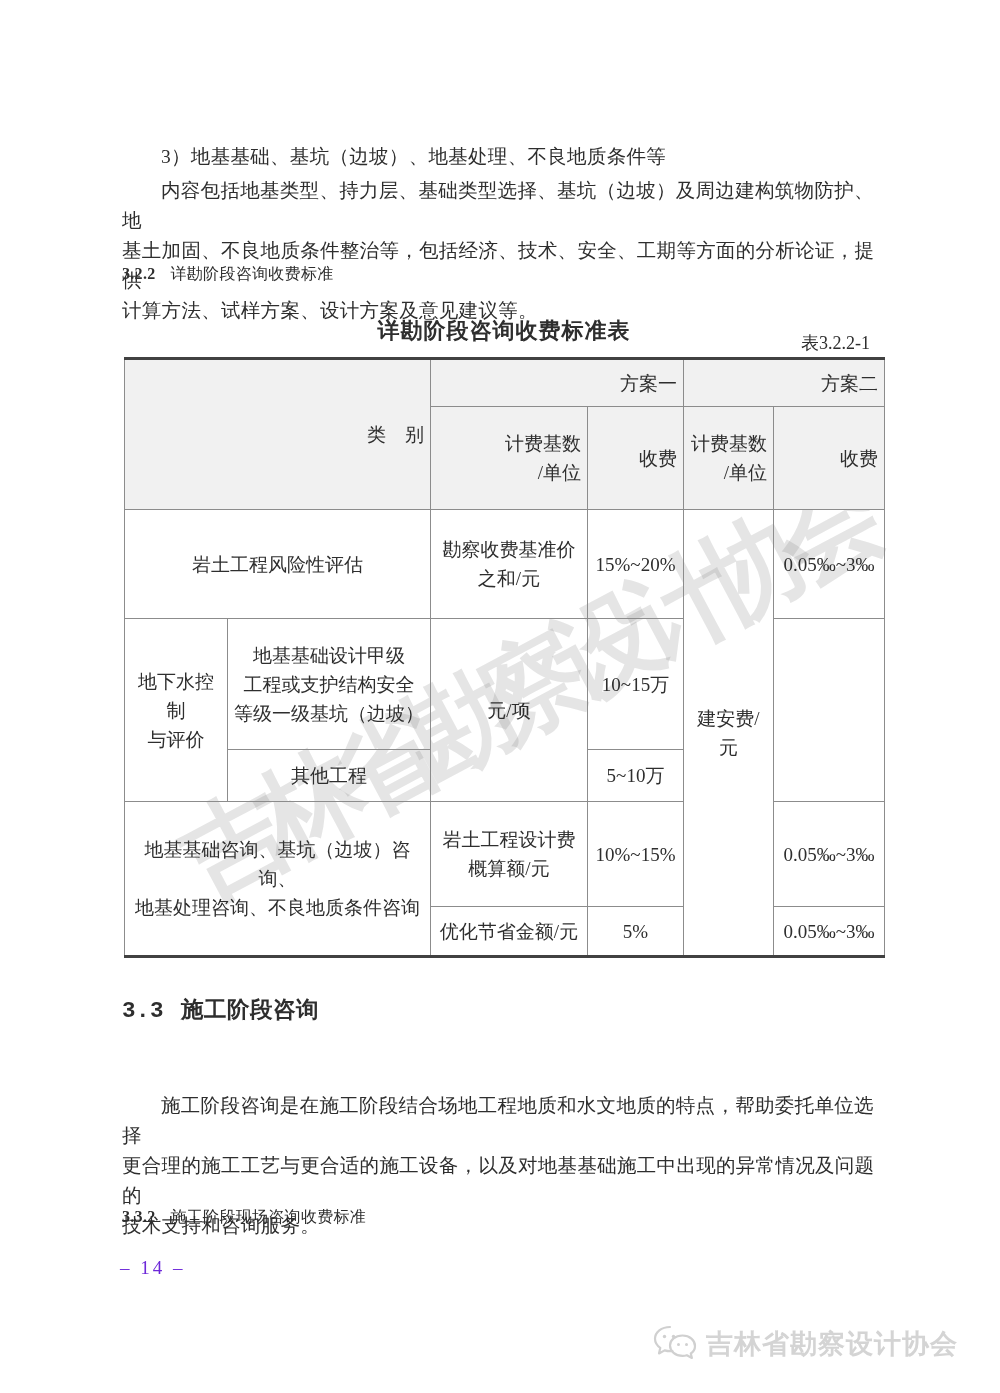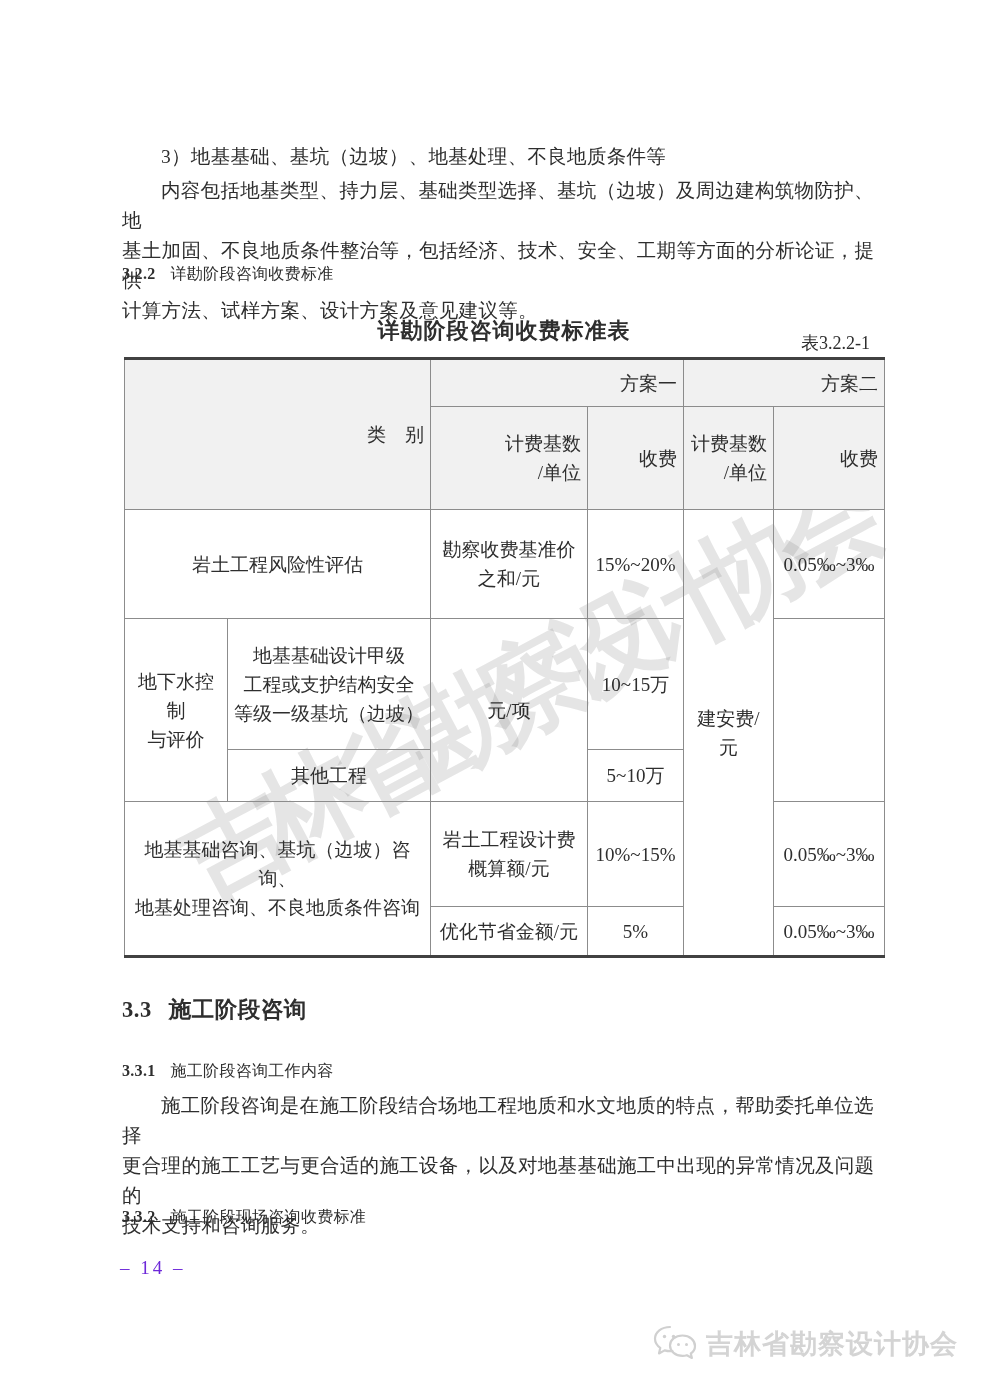--- a/index.html
+++ b/index.html
@@ -17,21 +17,21 @@
     white-space:pre-line;}
   
   .subheading{position:absolute;left:122px;font-size:16px;letter-spacing:.3px;}
   .subheading .num{font-weight:bold;margin-right:15px;}
   .h322{top:264px;}
   .h331{top:1061px;}
   .h332{top:1207px;}
   
   .section-heading{position:absolute;left:122px;top:994px;
     font-size:22.5px;font-weight:bold;letter-spacing:.5px;}
-  .section-heading .num{margin-right:17px;}
+  .section-heading .num{margin-right:17px;font-family:Liberation Mono, monospace;}
   
   .table-title{position:absolute;left:124px;top:316px;width:760px;
     text-align:center;font-size:22px;font-weight:bold;letter-spacing:1px;}
   .table-label{position:absolute;top:331px;right:130px;font-size:18px;text-align:center;}
   
   .watermark{position:absolute;left:525px;top:692px;z-index:0;
     transform:translate(-50%,-50%) rotate(-28deg);
     font-size:104px;font-weight:bold;letter-spacing:-20px;
     color:rgba(125,125,125,0.20);white-space:nowrap;pointer-events:none;}
   
@@ -132,23 +132,20 @@
       <td>5%</td>
       <td>0.05‰~3‰</td>
     </tr>
   </tbody>
     </table>
 
   <div class="section-heading">
     <span class="num">3.3</span><span>施工阶段咨询</span>
   </div>
 
-  <div class="subheading h331">
-    <span class="num">3.3.1</span><span>施工阶段咨询工作内容</span>
-  </div>
   <div class="para-331">施工阶段咨询是在施工阶段结合场地工程地质和水文地质的特点，帮助委托单位选择
 更合理的施工工艺与更合适的施工设备，以及对地基基础施工中出现的异常情况及问题的
 技术支持和咨询服务。</div>
 
   <div class="subheading h332">
     <span class="num">3.3.2</span><span>施工阶段现场咨询收费标准</span>
   </div>
 
   <div class="page-num">– 14 –</div>
 

